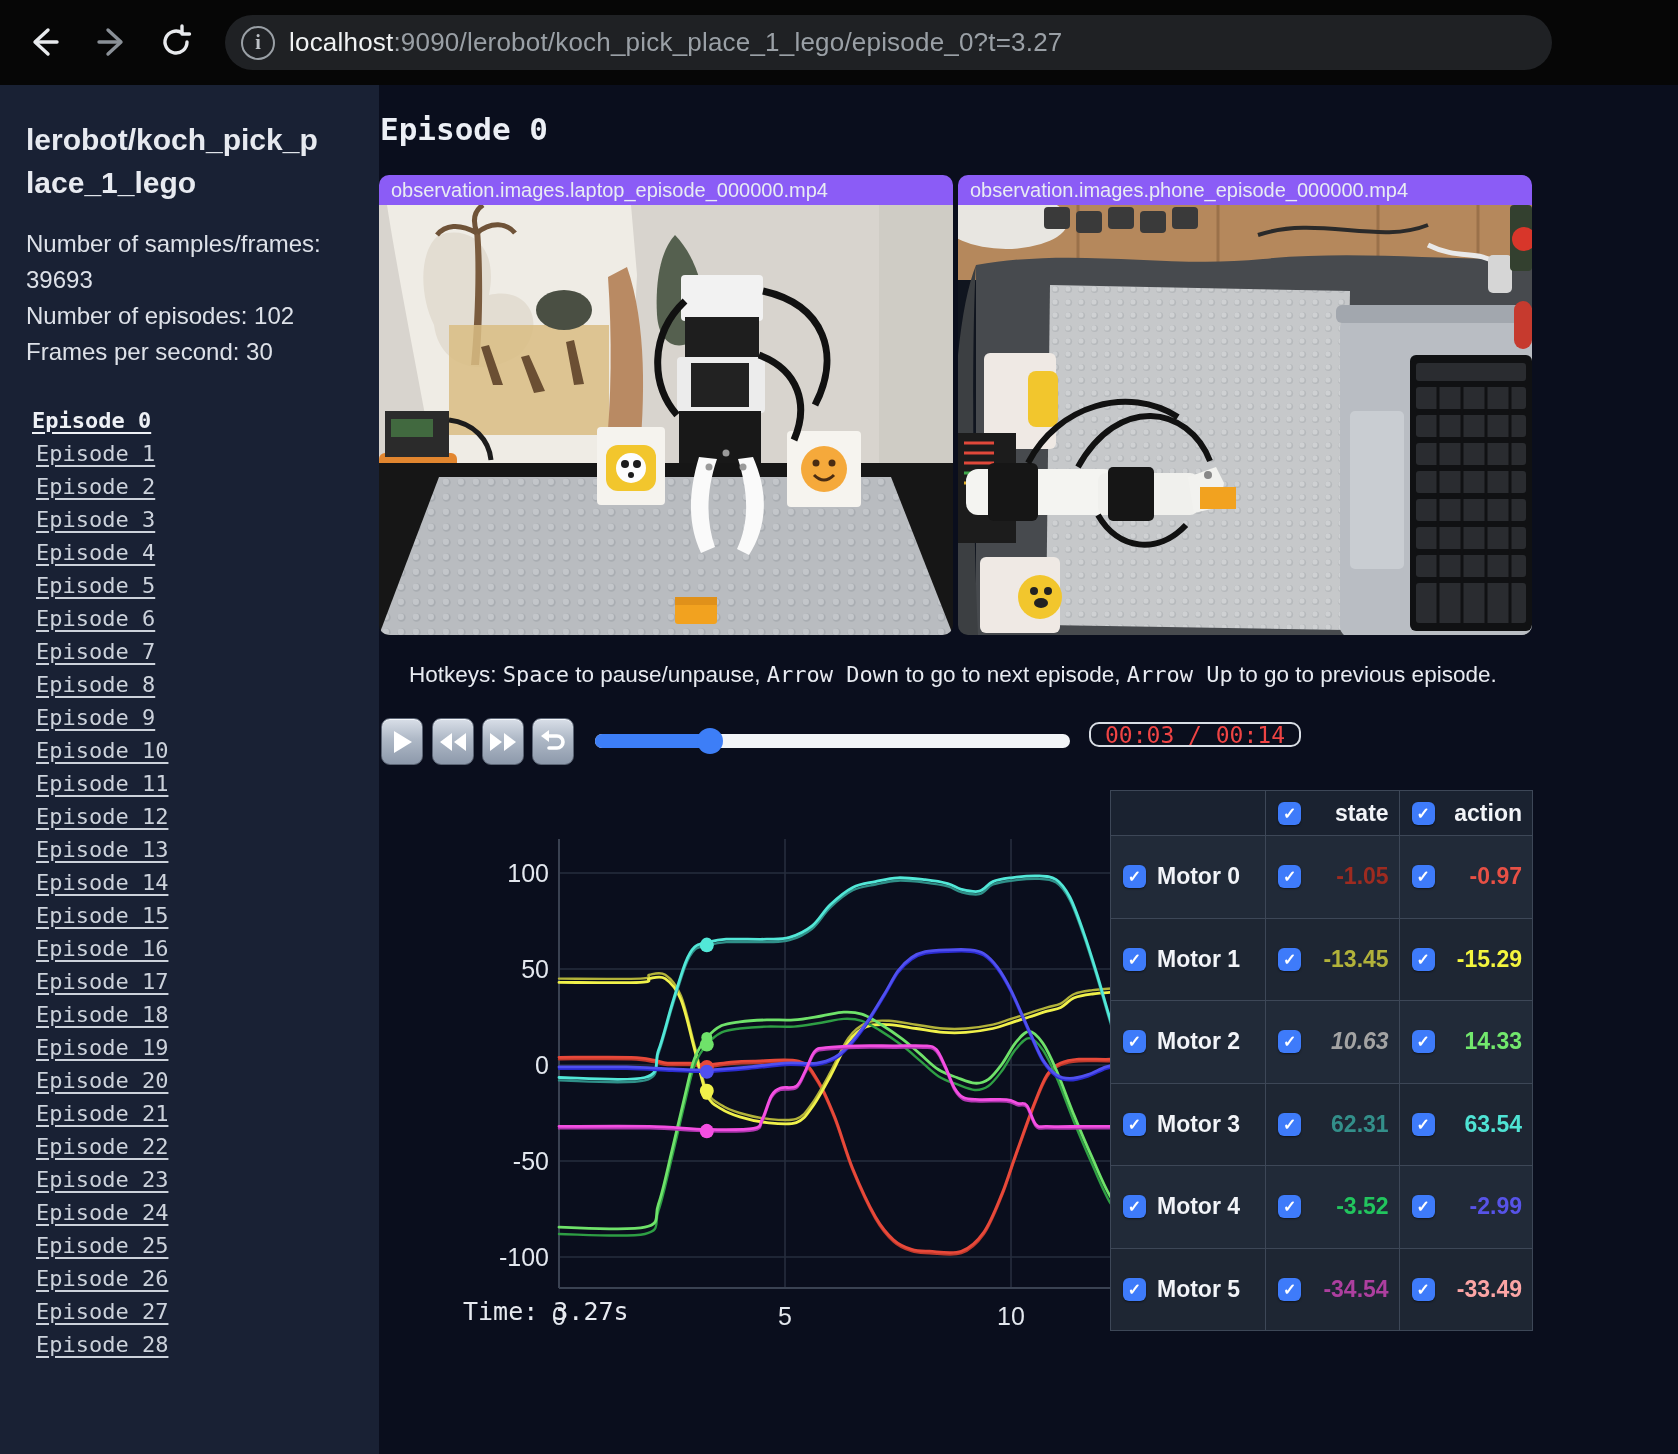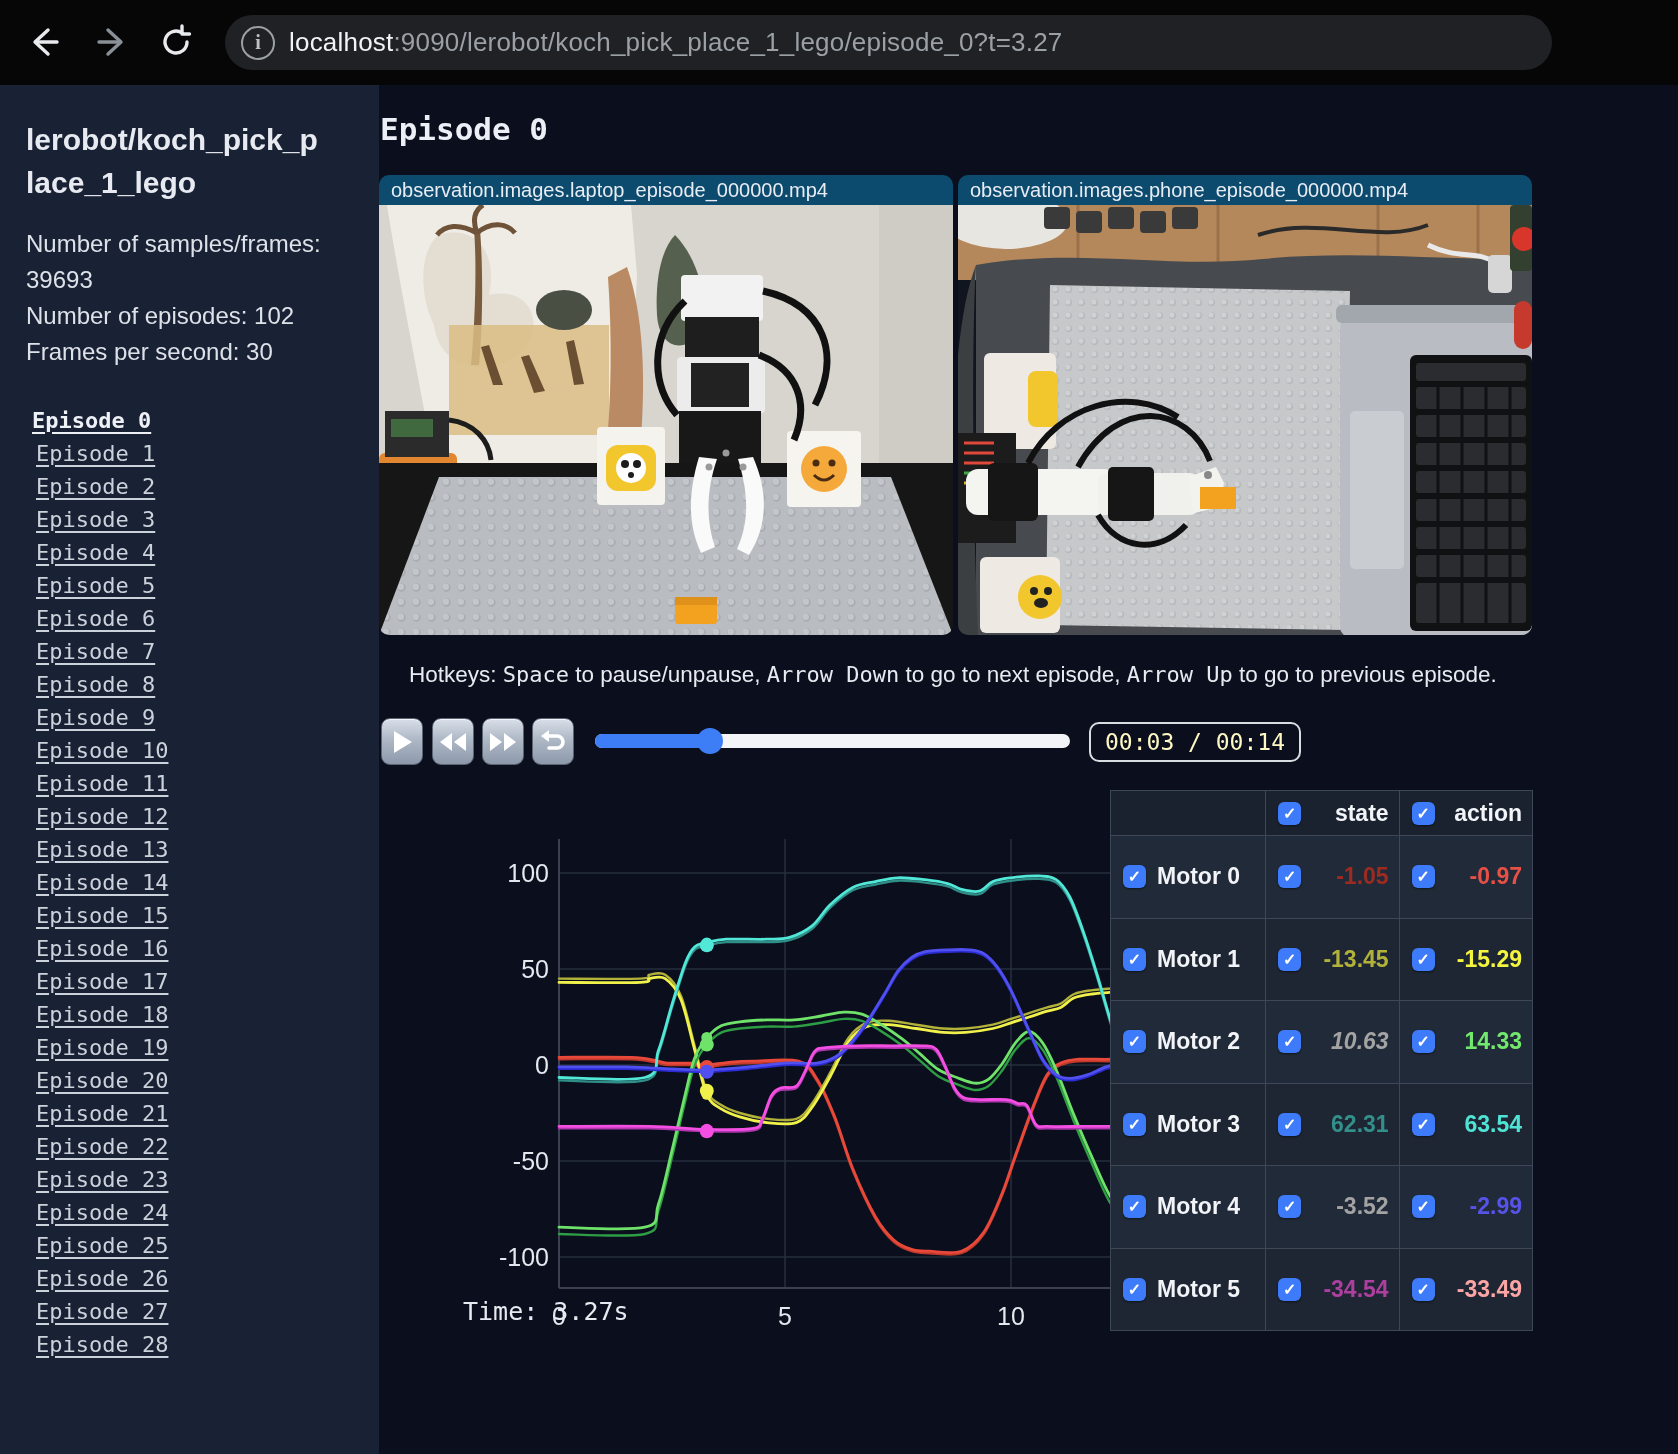--- a/index.html
+++ b/index.html
@@ -26,33 +26,33 @@
   .ep-link.active { font-weight:bold; color:#eef1f6; margin-left:-4px; }
   .side-scrollbar { position:absolute; left:386px; top:905px; width:12px; height:66px; border-radius:6px; background:#4b5364; }
 
   
   .main { position:absolute; left:379px; top:85px; width:1299px; height:1369px; background:#0a0e1d; }
   .page-title { position:absolute; left:1px; top:26px; font-family:"DejaVu Sans Mono", monospace; font-weight:bold; font-size:31px; color:#eceff5; }
 
   .video-card { position:absolute; top:90px; width:574px; height:460px; border-radius:10px; overflow:hidden; background:#10151f; }
   .video-card.left { left:0; }
   .video-card.right { left:579px; }
-  .video-caption { height:30px; background:#0c4a6e; color:#e8ecf3; font-size:20px; line-height:30px; padding-left:12px; white-space:nowrap; overflow:hidden; }
+  .video-caption { height:30px; background:#8b5cf6; color:#e8ecf3; font-size:20px; line-height:30px; padding-left:12px; white-space:nowrap; overflow:hidden; }
   .video-frame { width:574px; height:430px; display:block; }
 
   .hotkeys { position:absolute; left:1px; top:577px; font-size:22.5px; color:#e7eaf0;padding-left:29px; }
   .hotkeys .mono { font-size:22px; }
 
   .controls { position:absolute; left:0; top:633px; width:1299px; height:50px; }
   .pbtn { position:absolute; top:0; width:42px; height:47px; border-radius:9px; border:1px solid #5c6575; background:linear-gradient(180deg,#d9dfe8 0%,#aeb8c6 45%,#8d99ab 100%); box-shadow:inset 0 1px 0 #f2f5f9; display:flex; align-items:center; justify-content:center; cursor:pointer; }
   .pbtn svg { display:block; }
   .slider { position:absolute; left:216px; top:16px; width:475px; height:14px; border-radius:7px; background:#f2f4f7; cursor:pointer; }
   .slider-fill { position:absolute; left:0; top:0; height:14px; border-radius:7px; background:#3d7ef7; }
   .slider-thumb { position:absolute; top:-6px; width:26px; height:26px; border-radius:50%; background:#3d7ef7; transform:translateX(-13px); }
-  .time-box { position:absolute; left:710px; top:4px; height:40px; padding:0 14px; border:2px solid #d8dde4; border-radius:10px; display:flex; align-items:center; font-family:"DejaVu Sans Mono", monospace; font-size:23px; color:#fef9c3; white-space:nowrap; }
+  .time-box { position:absolute; left:710px; top:4px; height:25px; padding:0 14px; border:2px solid #d8dde4; border-radius:10px; display:flex; align-items:center; font-family:"DejaVu Sans Mono", monospace; font-size:23px; color:#ef4444; white-space:nowrap; }
 
   .chart-wrap { position:absolute; left:16px; top:706px; width:712px; height:566px;padding-left:48px; }
   .time-label { position:absolute; left:84px; top:1212px; font-family:"DejaVu Sans Mono", monospace; font-size:25px; color:#e7eaf0; }
 
   
   .motor-table { position:absolute; left:731px; top:705px; width:423px; border:1px solid #3d4757; display:flex; flex-direction:column; }
   .mt-row { display:flex; height:82.5px; border-top:1px solid #3d4757; background:#212a38; }
   .mt-row.header { height:44px; border-top:none; background:#1a2230; }
   .mt-row.alt { background:#1e2633; }
   .mt-cell { display:flex; align-items:center; padding:0 10px 0 12px; border-left:1px solid #3d4757; }
@@ -425,21 +425,21 @@
               <div class="mt-val" style="color: rgb(79, 227, 212);">63.54</div>
             </div>
           </div>
           <div class="mt-row">
             <div class="mt-cell c-name">
               <div class="cb">✓</div>
               <div class="mt-name">Motor 4</div>
             </div>
             <div class="mt-cell c-val">
               <div class="cb">✓</div>
-              <div class="mt-val" style="color: #a3a3a3;">-3.52</div>
+              <div class="mt-val" style="color: #22c55e;">-3.52</div>
             </div>
             <div class="mt-cell c-val">
               <div class="cb">✓</div>
               <div class="mt-val" style="color: rgb(87, 83, 232);">-2.99</div>
             </div>
           </div>
           <div class="mt-row alt">
             <div class="mt-cell c-name">
               <div class="cb">✓</div>
               <div class="mt-name">Motor 5</div>

